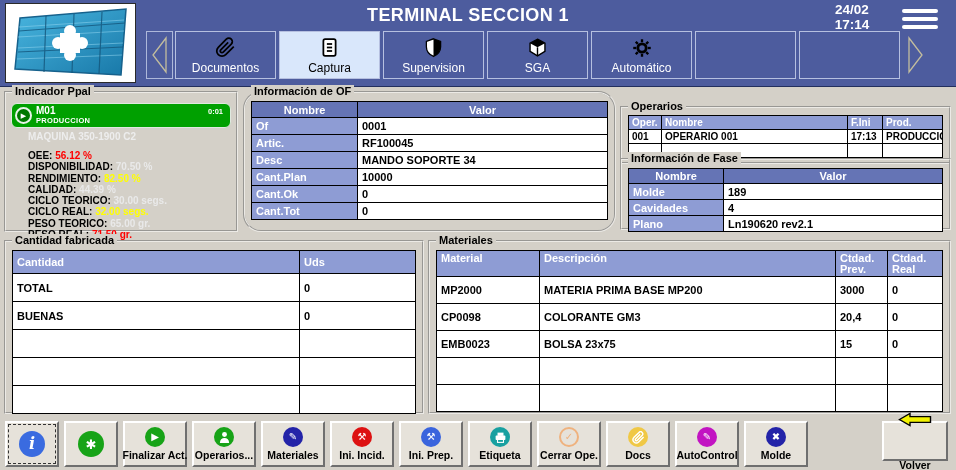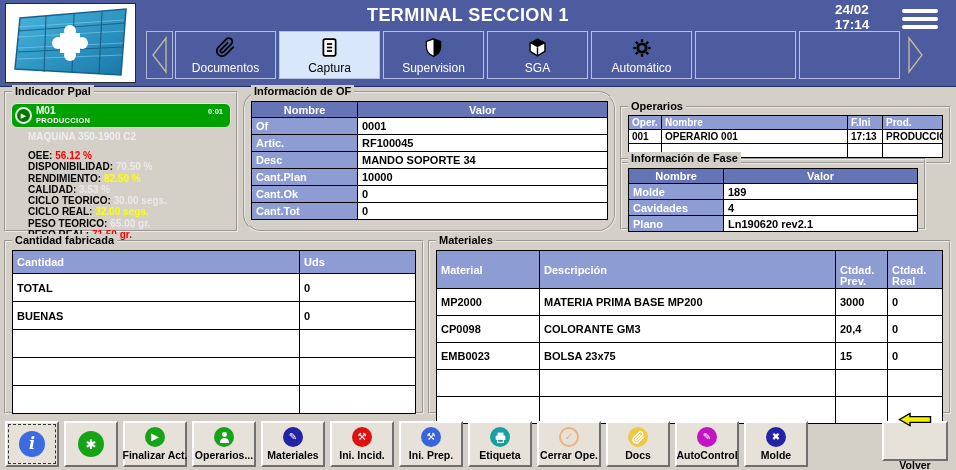--- a/index.html
+++ b/index.html
@@ -33,21 +33,21 @@
   .tab-label { font-size:12px; }
 
   
   .panel { position:absolute; border:2px groove #eceae6; }
   .legend { position:absolute; top:-8px; left:6px; background:#d4d0c8; padding:0 3px;
             font-size:11px; font-weight:bold; color:#000; white-space:nowrap; }
 
   #panel-indicador { left:4px;  top:91px;  width:234px; height:141px; }
   #panel-of        { left:243px; top:91px;  width:373px; height:141px;border-radius:18px; }
   #panel-operarios { left:620px; top:106px;  width:331px; height:58px; }
-  #panel-fase      { left:620px; top:158px; width:306px; height:72px; }
+  #panel-fase      { left:620px; top:158px; width:331px; height:72px; }
   #panel-cantidad  { left:4px;  top:240px; width:420px; height:174px; }
   #panel-materiales{ left:428px; top:240px; width:523px; height:174px; }
 
   
   .status-box { position:relative; margin:10px 5px 2px 5px; height:25px; background:#00a000;
                 border:1px solid #dfe9df; border-radius:6px; padding-left:24px; cursor:pointer; }
   .play-badge { position:absolute; left:3px; top:3px; width:17px; height:17px; border-radius:50%;
                 background:#007800; border:2px solid #e8f4e8; color:#fff; font-size:7px;
                 display:flex; align-items:center; justify-content:center; }
   .mcode  { font-size:10px; font-weight:bold; color:#fff; line-height:12px; margin-top:1px; }
@@ -66,21 +66,21 @@
   th { background:#8e9cd4; color:#fff; font-size:11px; text-align:left; padding:1px 4px; }
   td { background:#fff; color:#000; font-size:11px; padding:0 4px; }
   td.lbl { background:#8e9cd4; color:#fff; }
   table.kv th { background:#6574b5; text-align:center; }
   #panel-of th { height:16px; }       #panel-of td { height:17px; }
   #panel-operarios table { margin-top:7px; }
   #panel-operarios th { height:14px; font-size:10px; padding:0 3px;margin-left:32px; }
   #panel-operarios td { height:14px; font-size:10px; padding:0 3px; }
   #panel-fase th { height:15px; }     #panel-fase td { height:16px; }
   #panel-cantidad th { height:23px; } #panel-cantidad td { height:28px; }
-  #panel-materiales th { height:24px; white-space:normal; line-height:11px; vertical-align:top; padding-top:14px;margin-left:22px; }
+  #panel-materiales th { height:24px; white-space:normal; line-height:11px; vertical-align:top; padding-top:2px;margin-left:22px; }
   #panel-materiales td { height:27px; }
 
   
   .toolbar { position:absolute; left:0; top:420px; width:956px; height:50px;
              display:flex; align-items:flex-start; gap:5px; padding:1px 5px 0 5px; }
   .tb-btn { flex:0 0 auto; width:64px; height:46px; background:#e6e2da;
             border:2px solid; border-color:#fff #6f6f6f #6f6f6f #fff;
             display:flex; flex-direction:column; align-items:center; justify-content:center;
             gap:2px; cursor:pointer; }
   .tb-btn .lab { font-size:10.5px; font-weight:bold; color:#000; white-space:nowrap; }
@@ -227,21 +227,21 @@
       <div class="play-badge">▶</div>
       <div class="mcode">M01</div>
       <div class="mstate">PRODUCCION</div>
       <div class="timer">0:01</div>
     </div>
     <div class="machine-name">MAQUINA 350-1900 C2</div>
     <div>
         <div class="metric-line"><span class="m-label">OEE: </span><span class="m-red">56.12 %</span></div>
         <div class="metric-line"><span class="m-label">DISPONIBILIDAD: </span><span class="m-light">70.50 %</span></div>
         <div class="metric-line"><span class="m-label">RENDIMIENTO: </span><span class="m-yellow">82.50 %</span></div>
-        <div class="metric-line"><span class="m-label">CALIDAD: </span><span class="m-light">3.53 %</span></div>
+        <div class="metric-line"><span class="m-label">CALIDAD: </span><span class="m-light">44.39 %</span></div>
         <div class="metric-line"><span class="m-label">CICLO TEORICO: </span><span class="m-light">30.00 segs.</span></div>
         <div class="metric-line"><span class="m-label">CICLO REAL: </span><span class="m-yellow">32.00 segs.</span></div>
         <div class="metric-line"><span class="m-label">PESO TEORICO: </span><span class="m-light">65.00 gr.</span></div>
         <div class="metric-line"><span class="m-label">PESO REAL: </span><span class="m-red">71.50 gr.</span></div>
       </div>
   </div>
 
   <div class="panel" id="panel-of">
     <div class="legend">Información de OF</div>
     <table class="kv">

